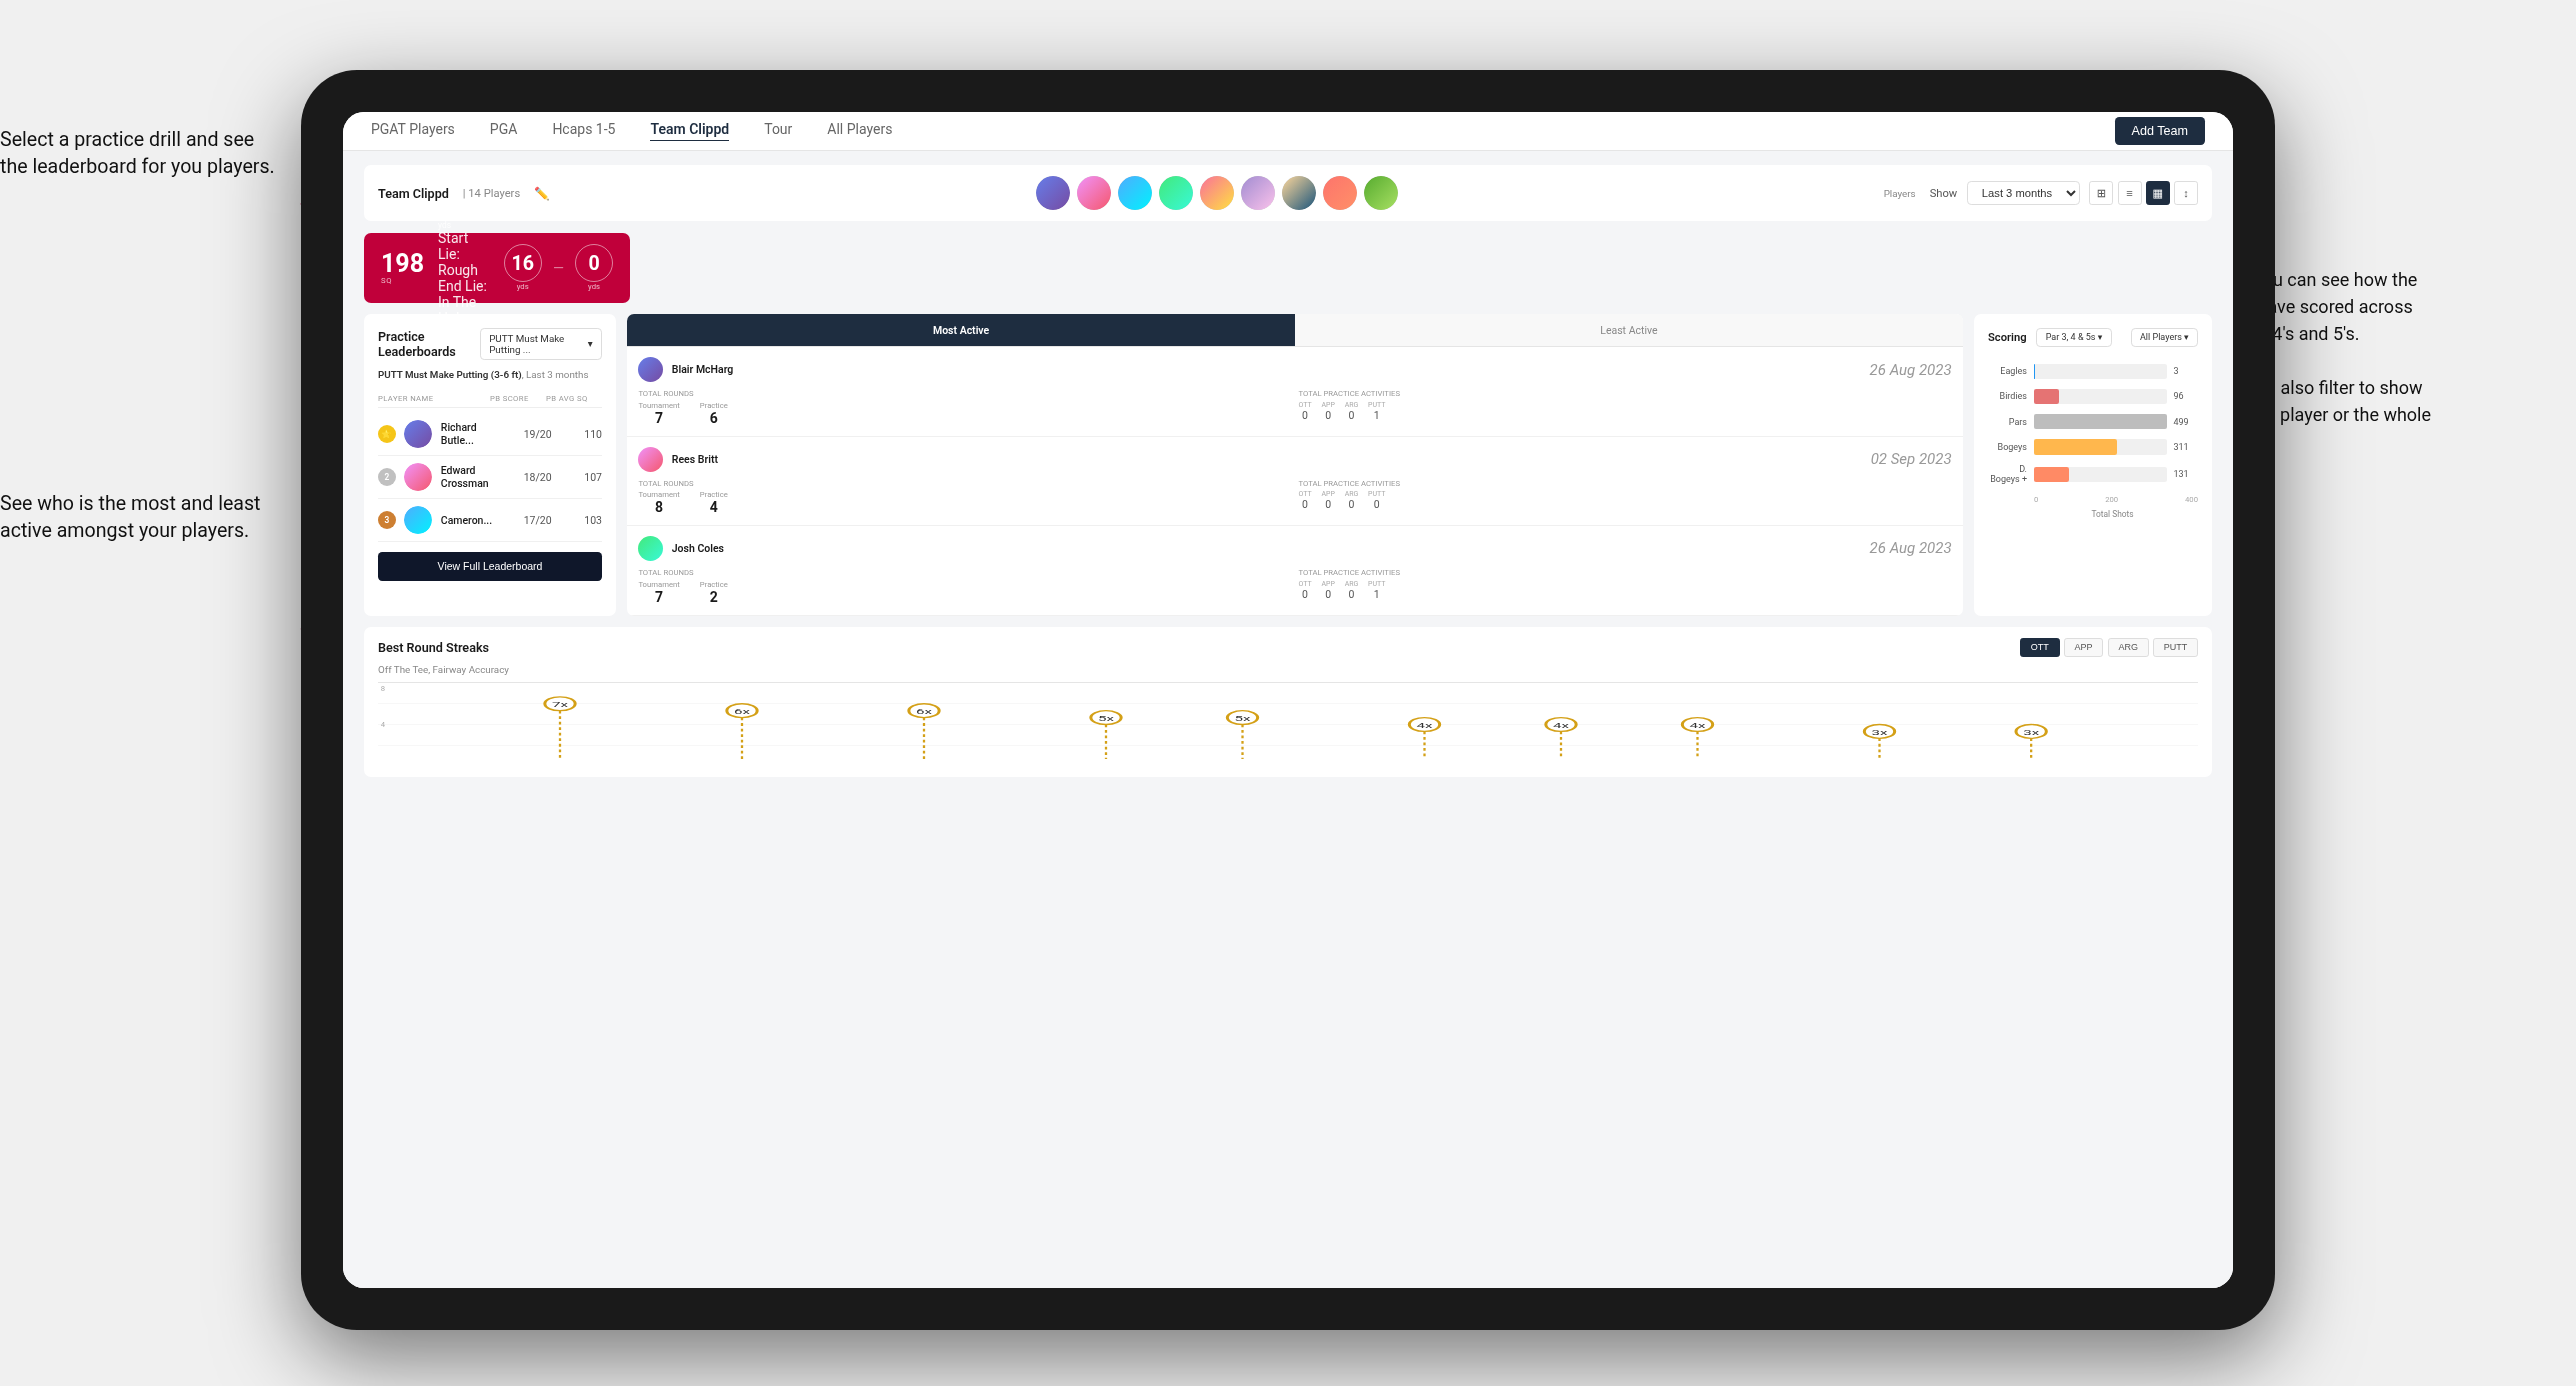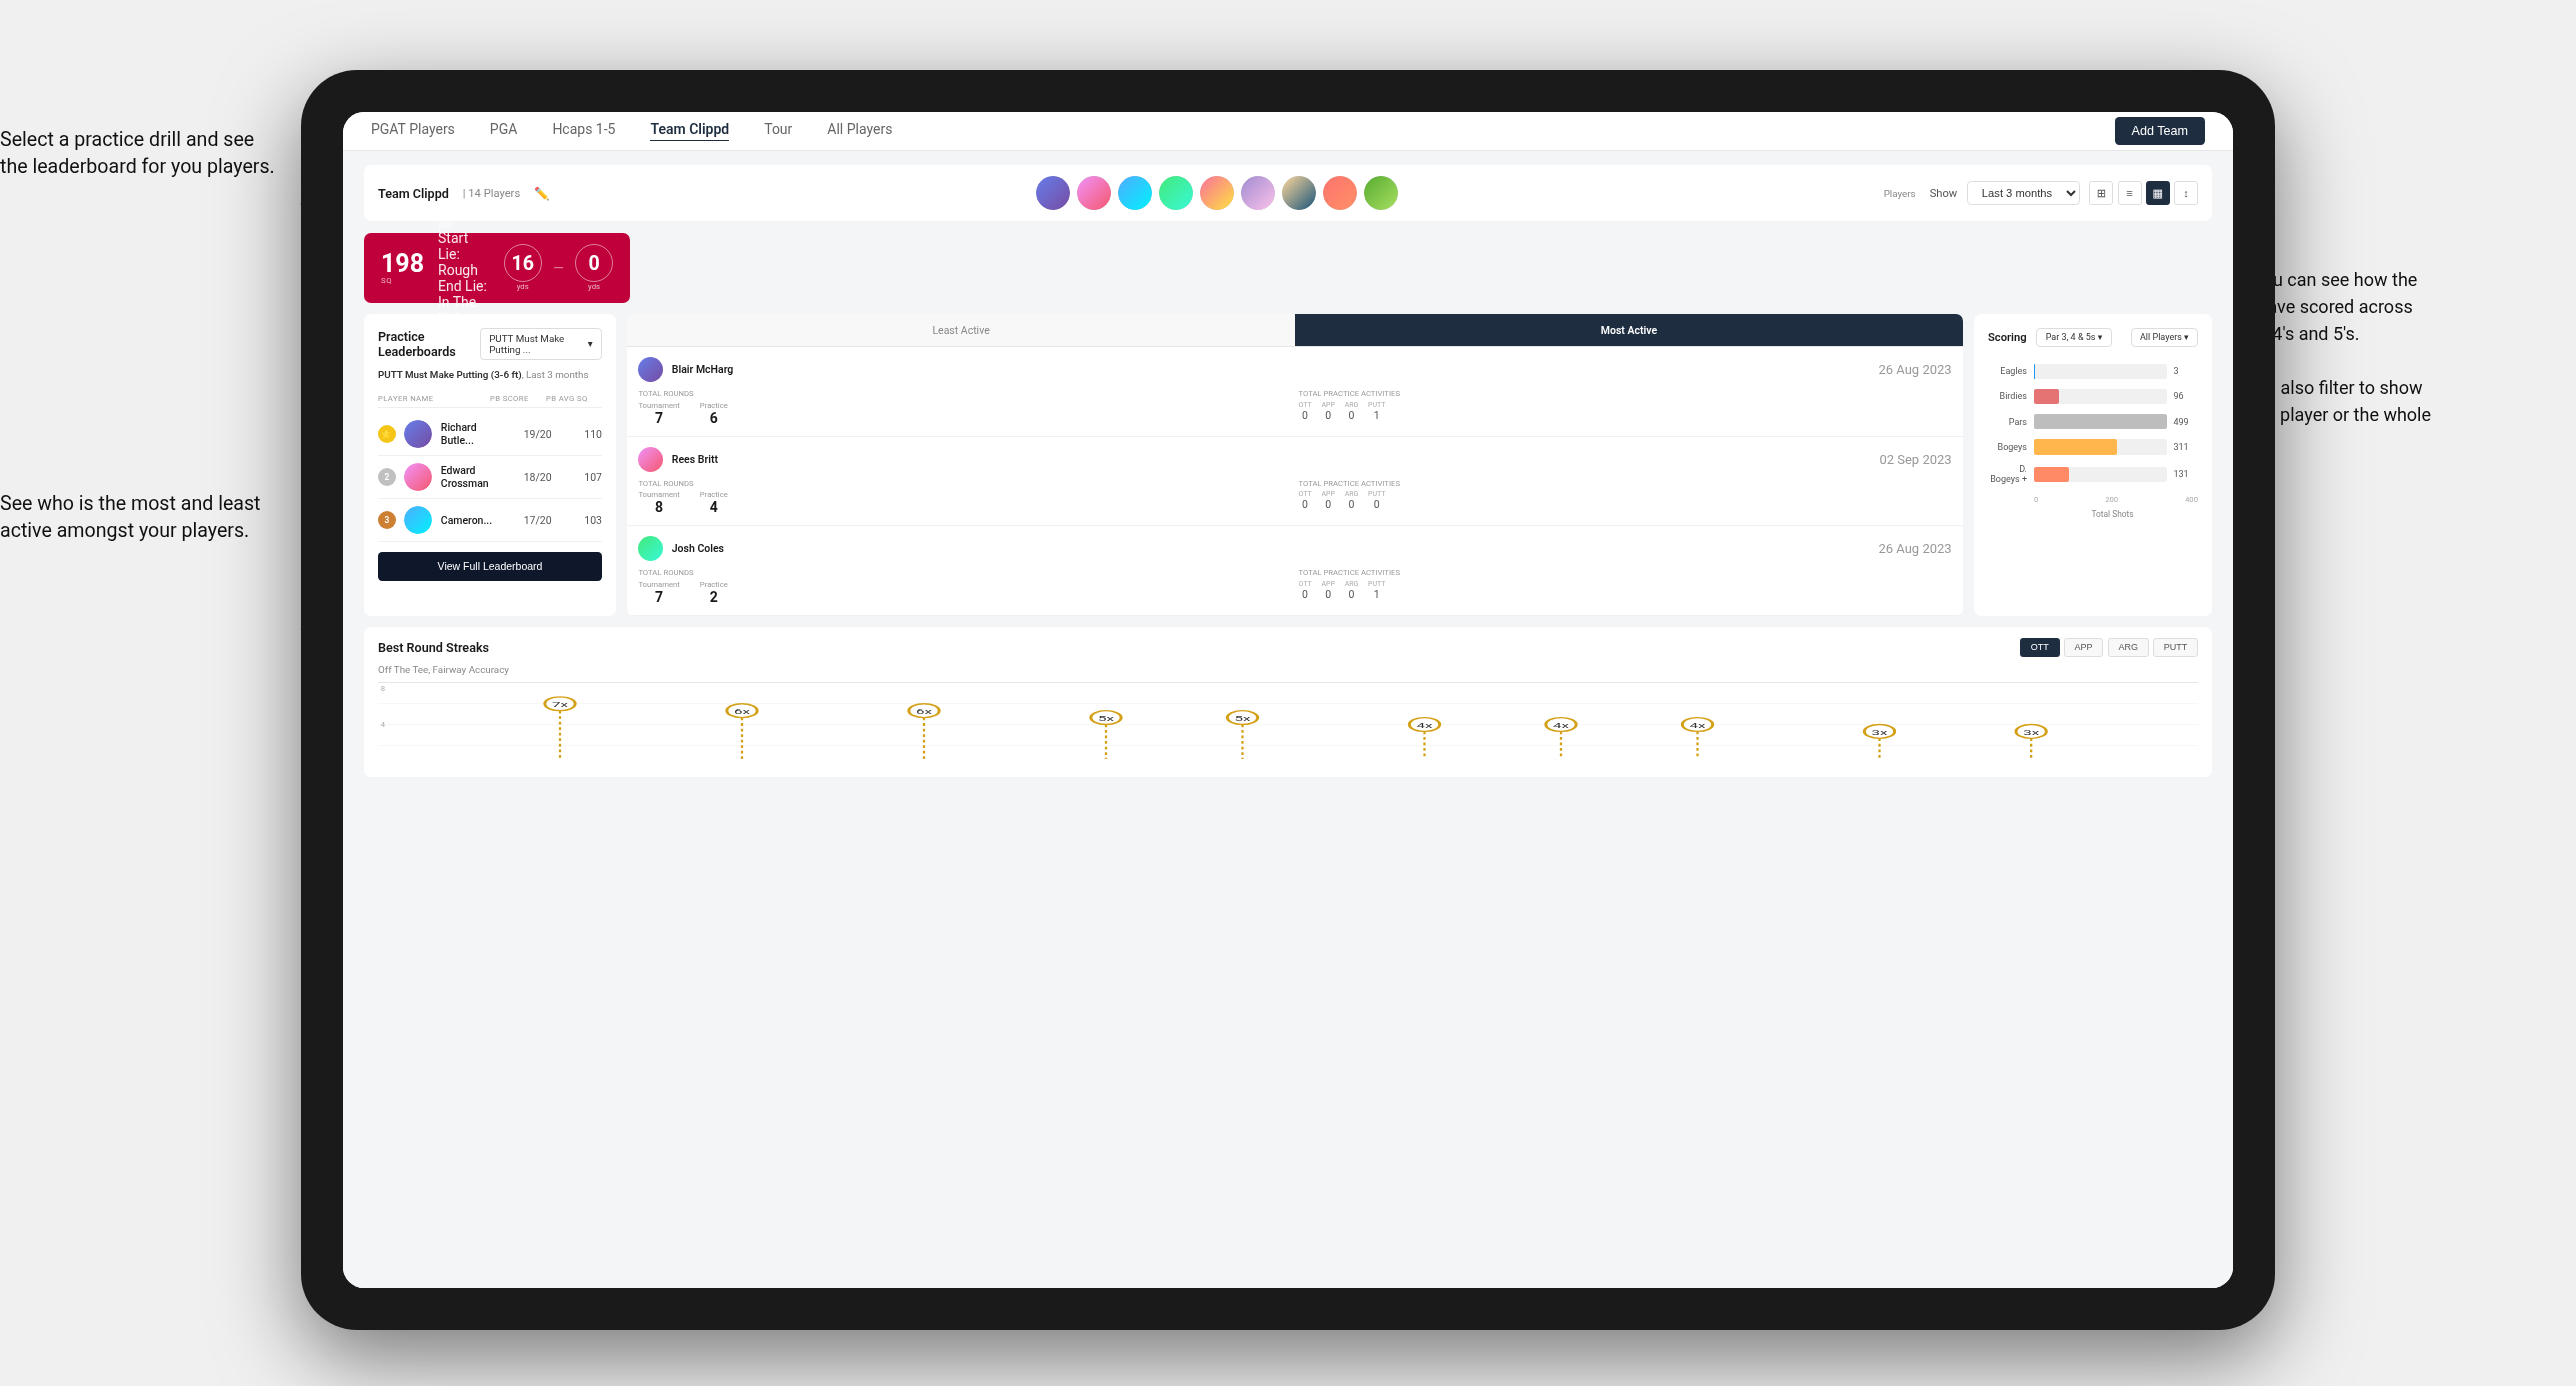--- a/index.html
+++ b/index.html
@@ -424,22 +424,23 @@
     }
 
     .activity-name {
       font-size: 10.5px;
       font-weight: 600;
       color: #1a1a1a;
       flex: 1;
     }
 
     .activity-date {
-      font-size: 13px;
+      font-size: 15px;
       color: #999;
+      font-style: italic;
     }
 
     .activity-stats {
       display: grid;
       grid-template-columns: 1fr 1fr;
       gap: 7px;
     }
 
     .stat-group-title {
       font-size: 7.7px;
@@ -837,22 +838,22 @@
             <span class="lb-name">Cameron...</span>
             <span class="lb-score">17/20</span>
             <span class="lb-avg">103</span>
           </div>
 
           <button class="view-full-btn">View Full Leaderboard</button>
         </div>
 
         <div class="middle-panel middle-col">
           <div class="activity-tabs">
+            <div class="activity-tab active">Most Active</div>
             <div class="activity-tab">Least Active</div>
-            <div class="activity-tab active">Most Active</div>
           </div>
 
           <div class="activity-item">
             <div class="activity-player-row">
               <div class="activity-player-avatar"></div>
               <span class="activity-name">Blair McHarg</span>
               <span class="activity-date">26 Aug 2023</span>
             </div>
             <div class="activity-stats">
               <div>

